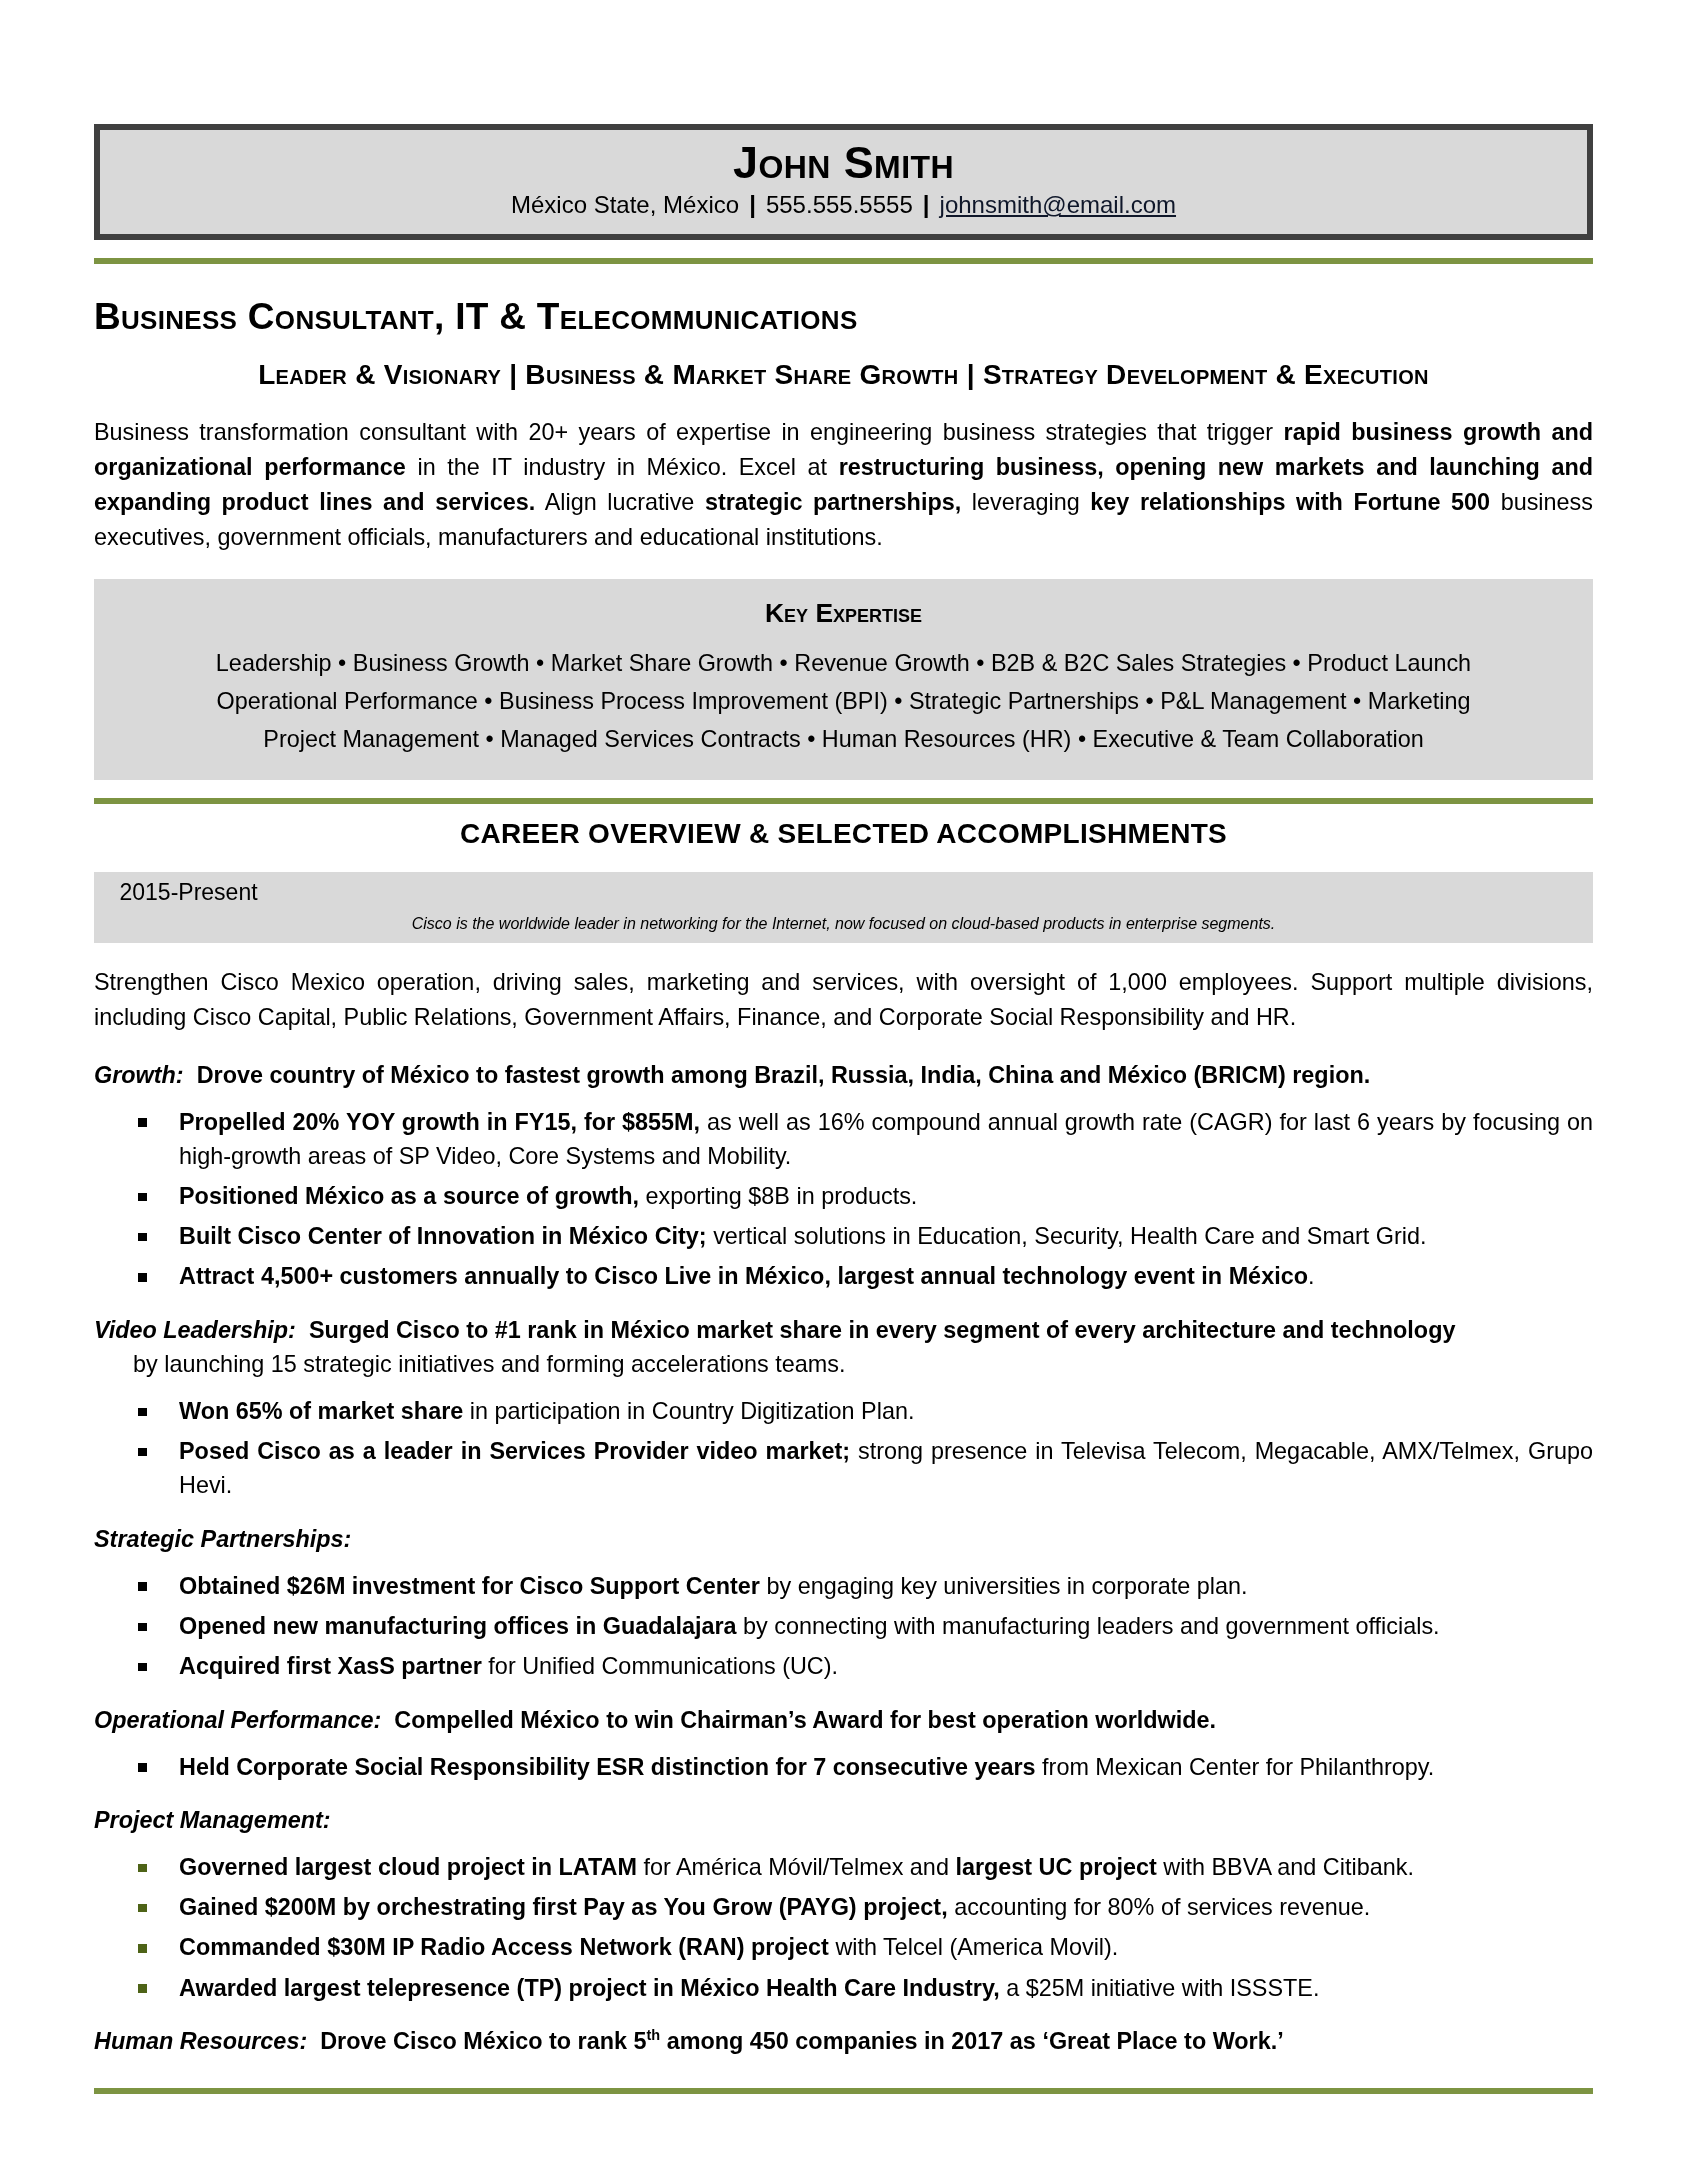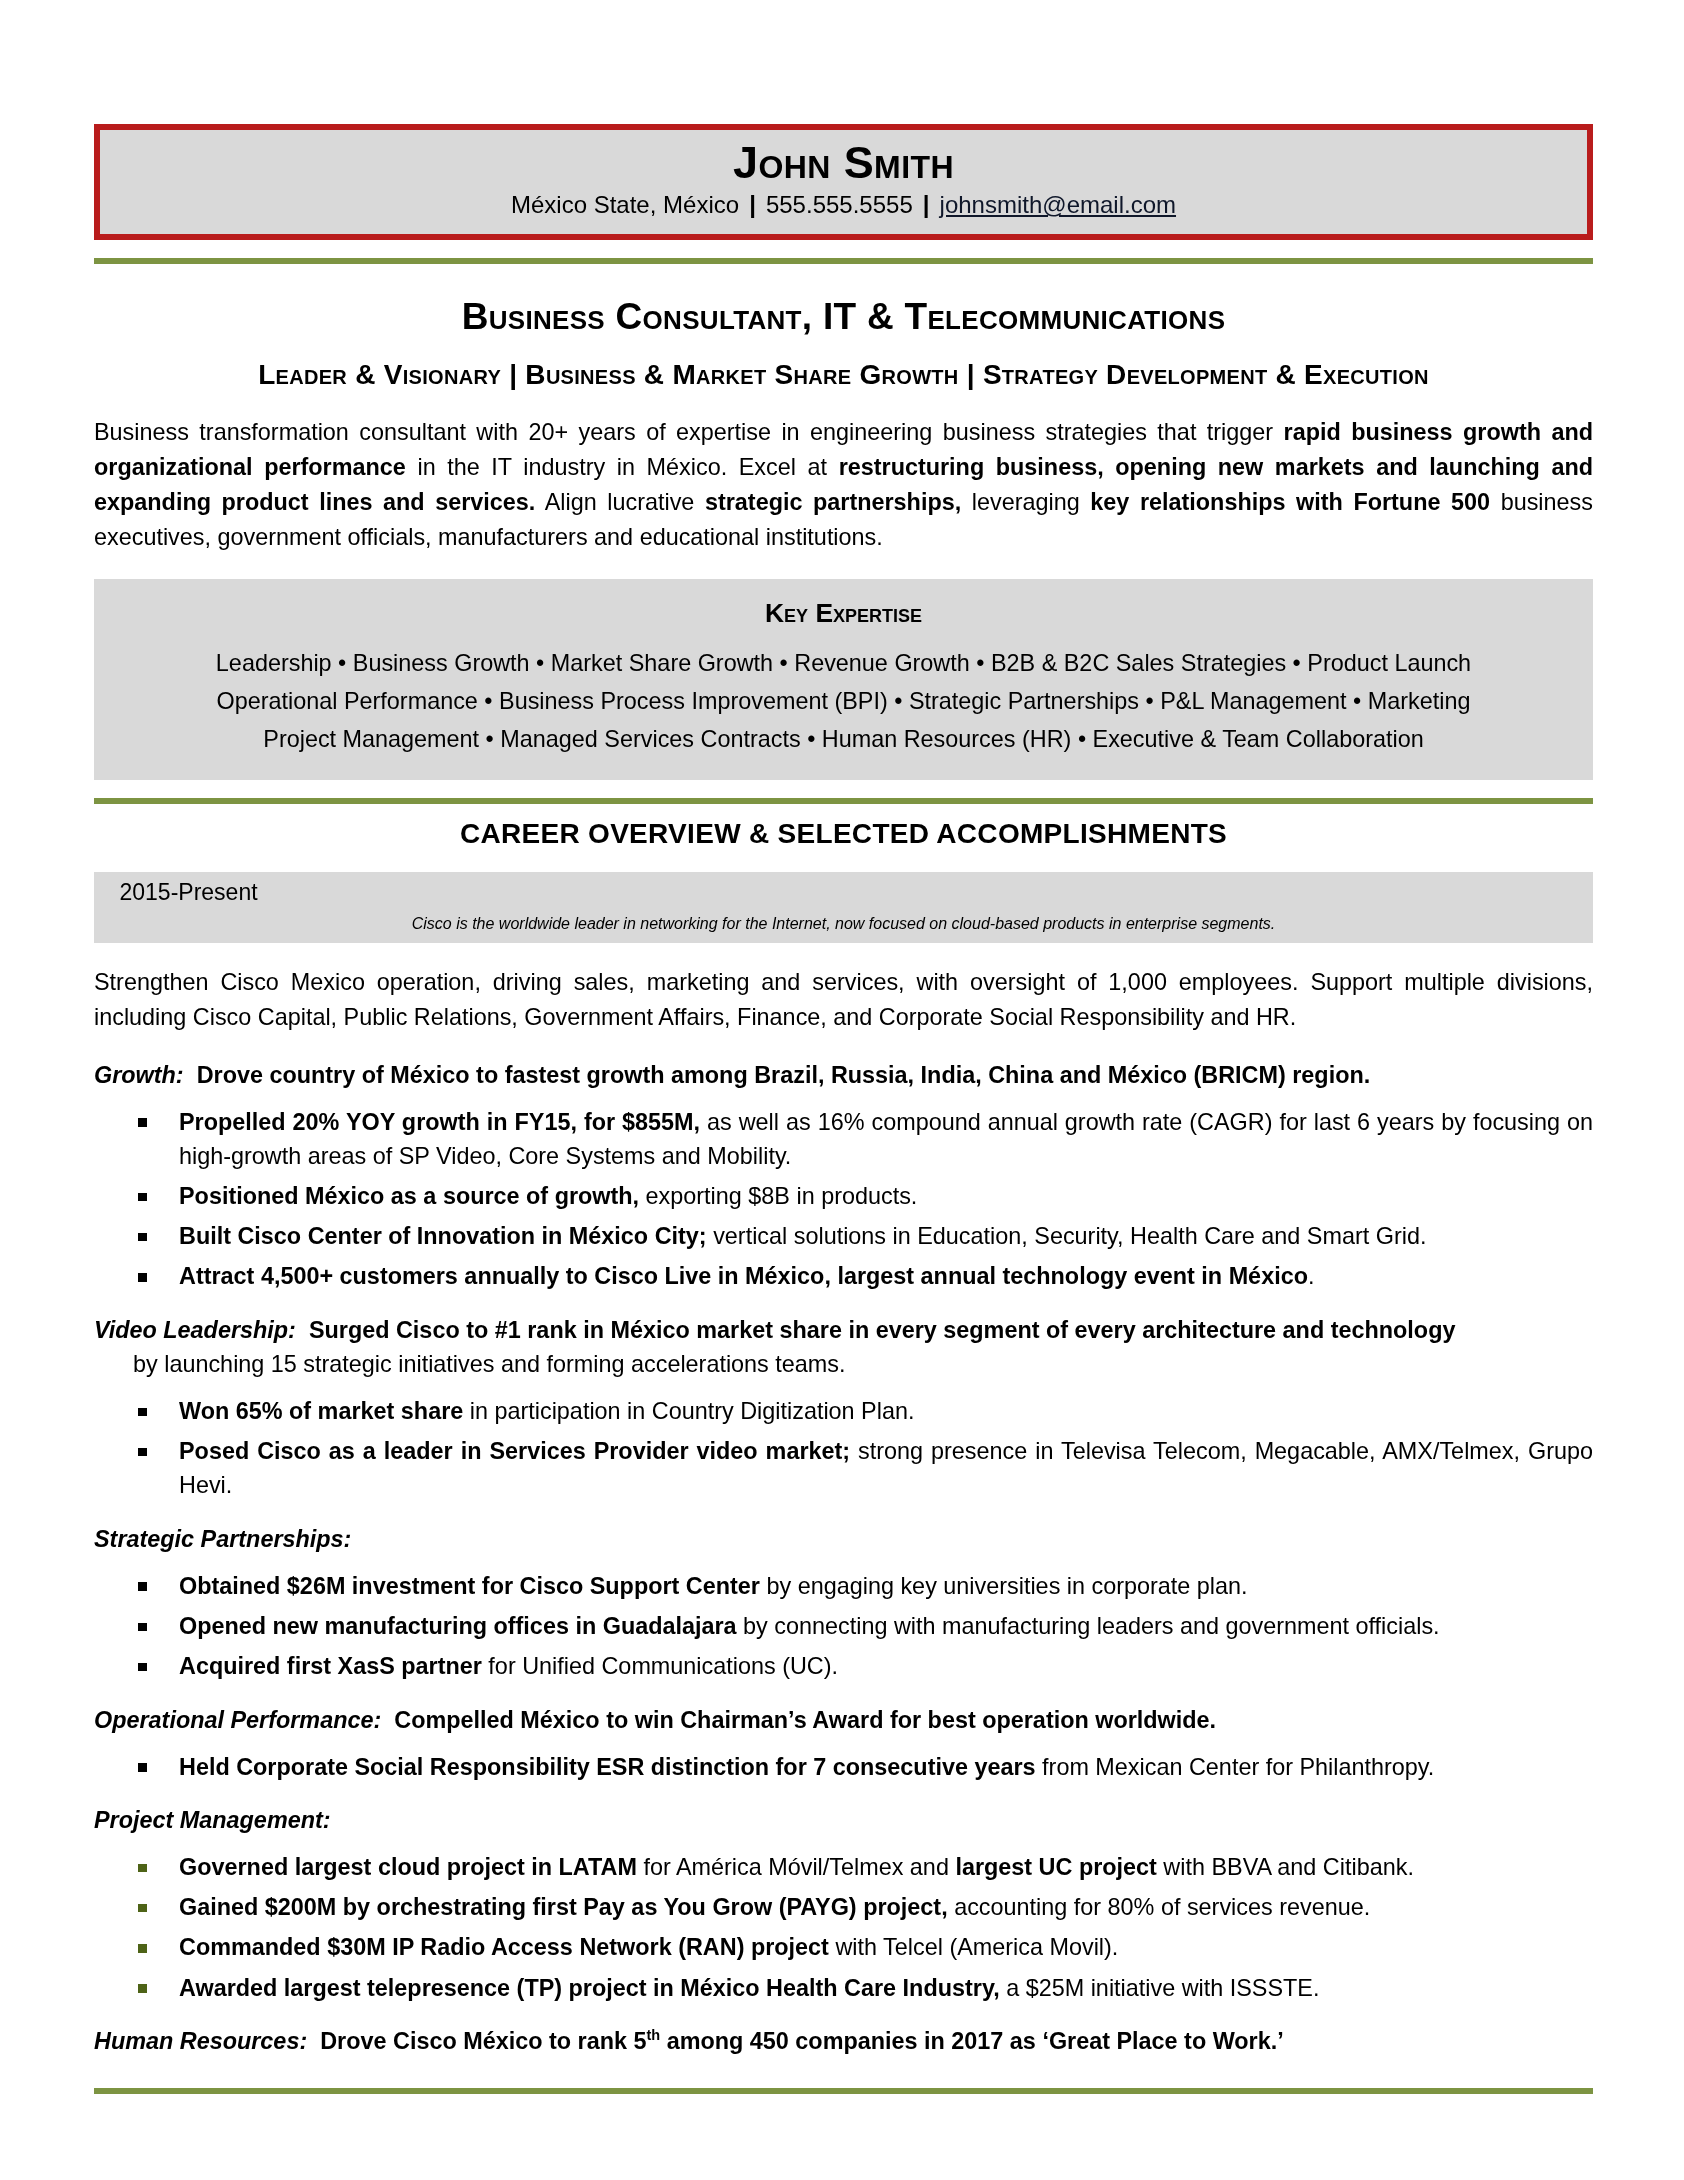--- a/index.html
+++ b/index.html
@@ -23,21 +23,21 @@
   .inner {
     position: absolute;
     left: 94px;
     top: 0;
     width: 1499px;
   }
 
   
   .name-box {
     margin-top: 124px;
-    border: 6px solid #b91c1c;
+    border: 6px solid #404040;
     background: #d9d9d9;
     padding: 8.5px 0 13.6px 0;
     text-align: center;
   }
   .name-title {
     font-family: "Liberation Sans Narrow", "Liberation Sans", sans-serif;
     font-weight: bold;
     font-size: 45px;
     line-height: 1.08;
     letter-spacing: 0.4px;
@@ -59,21 +59,20 @@
   
   .rule-green {
     height: 6px;
     background: #7d9442;
     margin: 18px 0 0 0;
     width: 100%;
   }
 
   
   .headline {
-    text-align: center;
     font-family: "Liberation Sans Narrow", "Liberation Sans", sans-serif;
     font-weight: bold;
     font-size: 37px;
     font-variant: small-caps;
     text-transform: capitalize;
     letter-spacing: 0.3px;
     margin: 32px 0 12px 0;
     line-height: 1.15;
   }
   .subheadline {

